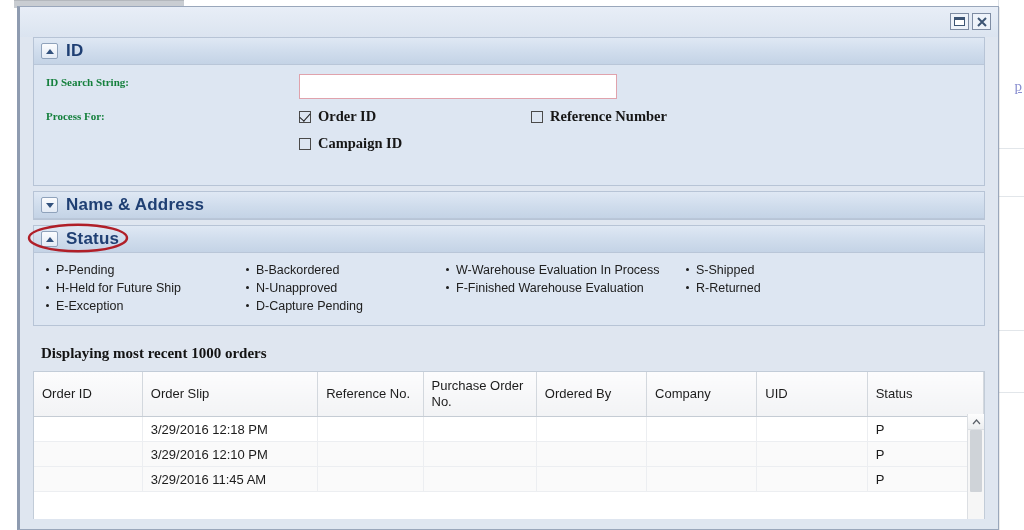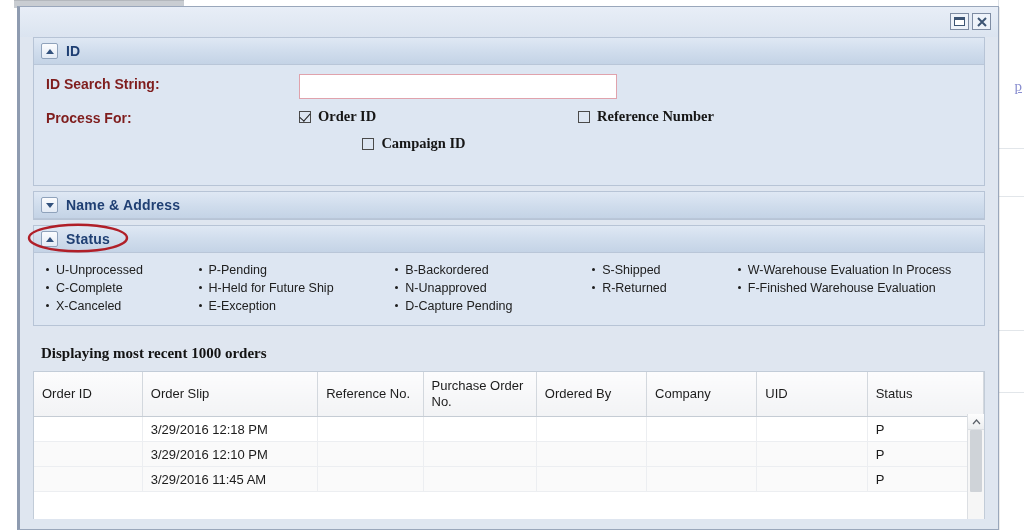--- a/index.html
+++ b/index.html
@@ -128,43 +128,43 @@
     border-left: 4px solid transparent;
     border-right: 4px solid transparent;
     border-bottom: 5px solid #33527d;
   }
   .tri-down {
     border-left: 4px solid transparent;
     border-right: 4px solid transparent;
     border-top: 5px solid #33527d;
   }
   .panel-title {
-    font-size: 14px;
+    font-size: 17px;
     font-weight: bold;
     color: #1f3f73;
     letter-spacing: .2px;
   }
   .panel-content {
     background: #dde6f2;
     padding: 10px 12px 12px 12px;
   }
 
   
   .id-panel .panel-content { padding: 9px 12px 14px 12px; }
   .form-row {
     display: flex;
     align-items: flex-start;
     margin-bottom: 9px;
   }
   .form-label {
     width: 253px;
-    font-size: 14px;
+    font-size: 11px;
     font-weight: bold;
-    color: #7f1d1d;
-    font-family: Liberation Sans, sans-serif;
+    color: #15803d;
+    font-family: Liberation Serif, serif;
     padding-top: 2px;
     flex: none;
   }
   .search-input {
     width: 318px; height: 25px;
     border: 1px solid #e0a2ac;
     background: #ffffff;
     outline: none;
     font-size: 13px;
     padding: 0 4px;
@@ -176,21 +176,21 @@
     display: flex;
     flex-wrap: wrap;
   }
   .cbitem {
     display: flex;
     align-items: center;
     margin-bottom: 10px;
     cursor: pointer;
   }
   .cbitem.c1 { width: 232px; }
-  .cbitem.c2 { width: 230px; justify-content: center; }
+  .cbitem.c2 { width: 230px; }
   .cbitem.c3 { width: 210px; }
   .cbox {
     width: 12px; height: 12px;
     border: 1px solid #4a4a4a;
     background: #dde6f2;
     margin-right: 7px;
     flex: none;
     position: relative;
   }
   .cbox.checked::after {
@@ -412,84 +412,70 @@
       <div class="panel status-panel">
         <div class="panel-header">
           <span class="toggle-btn">
             <span class="tri tri-up"></span>
           </span>
           <span class="panel-title">Status</span>
         </div>
         <div class="panel-content">
           <div class="legend">
 
-            <div class="legend-col lc1">
-              <div class="legend-item">
-                <span class="legend-dot"></span>
-                <span>U-Unprocessed</span>
-              </div>
-              <div class="legend-item">
-                <span class="legend-dot"></span>
-                <span>C-Complete</span>
-              </div>
-              <div class="legend-item">
-                <span class="legend-dot"></span>
-                <span>X-Canceled</span>
+
+            <div class="legend-col lc2">
+              <div class="legend-item">
+                <span class="legend-dot"></span>
+                <span>P-Pending</span>
+              </div>
+              <div class="legend-item">
+                <span class="legend-dot"></span>
+                <span>H-Held for Future Ship</span>
+              </div>
+              <div class="legend-item">
+                <span class="legend-dot"></span>
+                <span>E-Exception</span>
               </div>
             </div>
 
-            <div class="legend-col lc2">
-              <div class="legend-item">
-                <span class="legend-dot"></span>
-                <span>P-Pending</span>
-              </div>
-              <div class="legend-item">
-                <span class="legend-dot"></span>
-                <span>H-Held for Future Ship</span>
-              </div>
-              <div class="legend-item">
-                <span class="legend-dot"></span>
-                <span>E-Exception</span>
+            <div class="legend-col lc3">
+              <div class="legend-item">
+                <span class="legend-dot"></span>
+                <span>B-Backordered</span>
+              </div>
+              <div class="legend-item">
+                <span class="legend-dot"></span>
+                <span>N-Unapproved</span>
+              </div>
+              <div class="legend-item">
+                <span class="legend-dot"></span>
+                <span>D-Capture Pending</span>
               </div>
             </div>
 
-            <div class="legend-col lc3">
-              <div class="legend-item">
-                <span class="legend-dot"></span>
-                <span>B-Backordered</span>
-              </div>
-              <div class="legend-item">
-                <span class="legend-dot"></span>
-                <span>N-Unapproved</span>
-              </div>
-              <div class="legend-item">
-                <span class="legend-dot"></span>
-                <span>D-Capture Pending</span>
+            <div class="legend-col lc5">
+              <div class="legend-item">
+                <span class="legend-dot"></span>
+                <span>W-Warehouse Evaluation In Process</span>
+              </div>
+              <div class="legend-item">
+                <span class="legend-dot"></span>
+                <span>F-Finished Warehouse Evaluation</span>
               </div>
             </div>
 
             <div class="legend-col lc4">
               <div class="legend-item">
                 <span class="legend-dot"></span>
                 <span>S-Shipped</span>
               </div>
               <div class="legend-item">
                 <span class="legend-dot"></span>
                 <span>R-Returned</span>
-              </div>
-            </div>
-
-            <div class="legend-col lc5">
-              <div class="legend-item">
-                <span class="legend-dot"></span>
-                <span>W-Warehouse Evaluation In Process</span>
-              </div>
-              <div class="legend-item">
-                <span class="legend-dot"></span>
-                <span>F-Finished Warehouse Evaluation</span>
               </div>
             </div>
 
           </div>
         </div>
       </div>
 
       <div class="results-title">Displaying most recent 1000 orders</div>
 
       <div class="grid-wrap">

